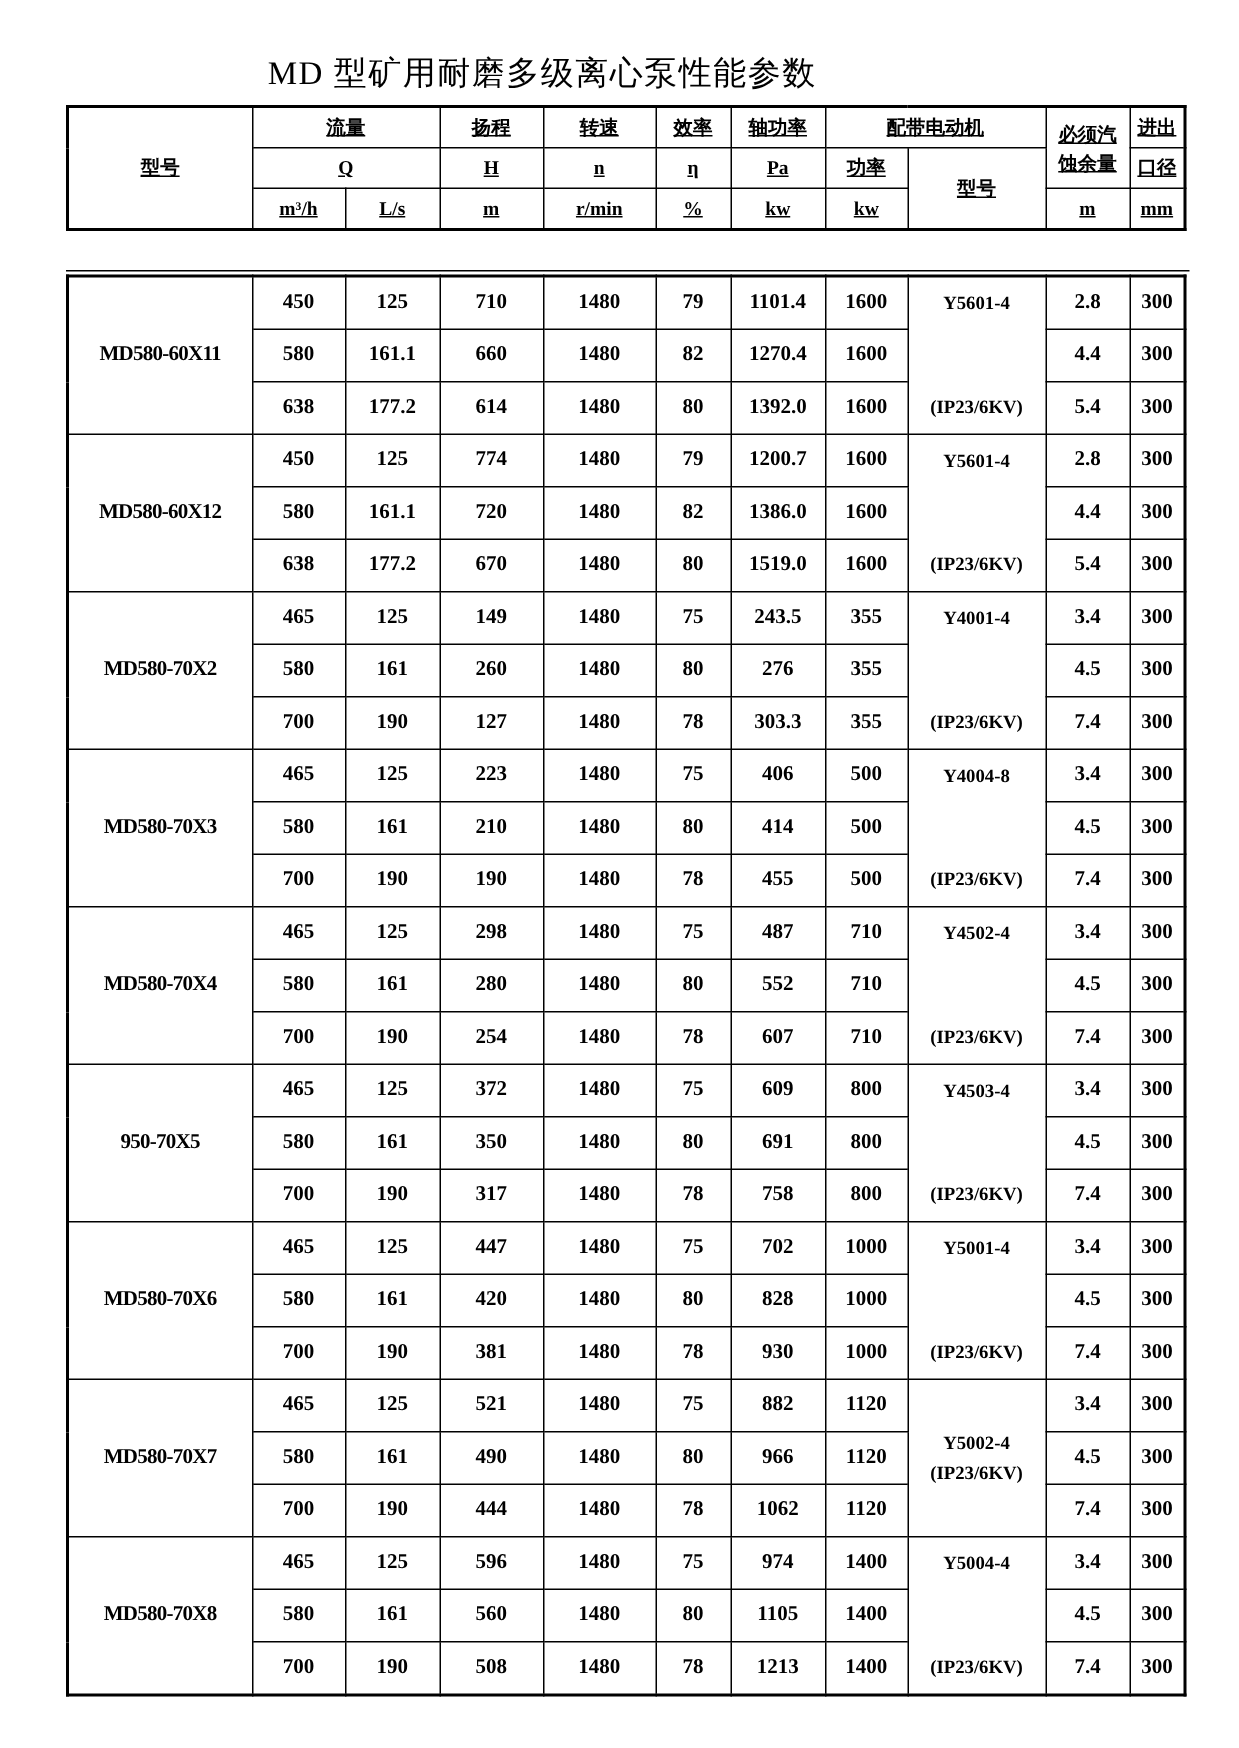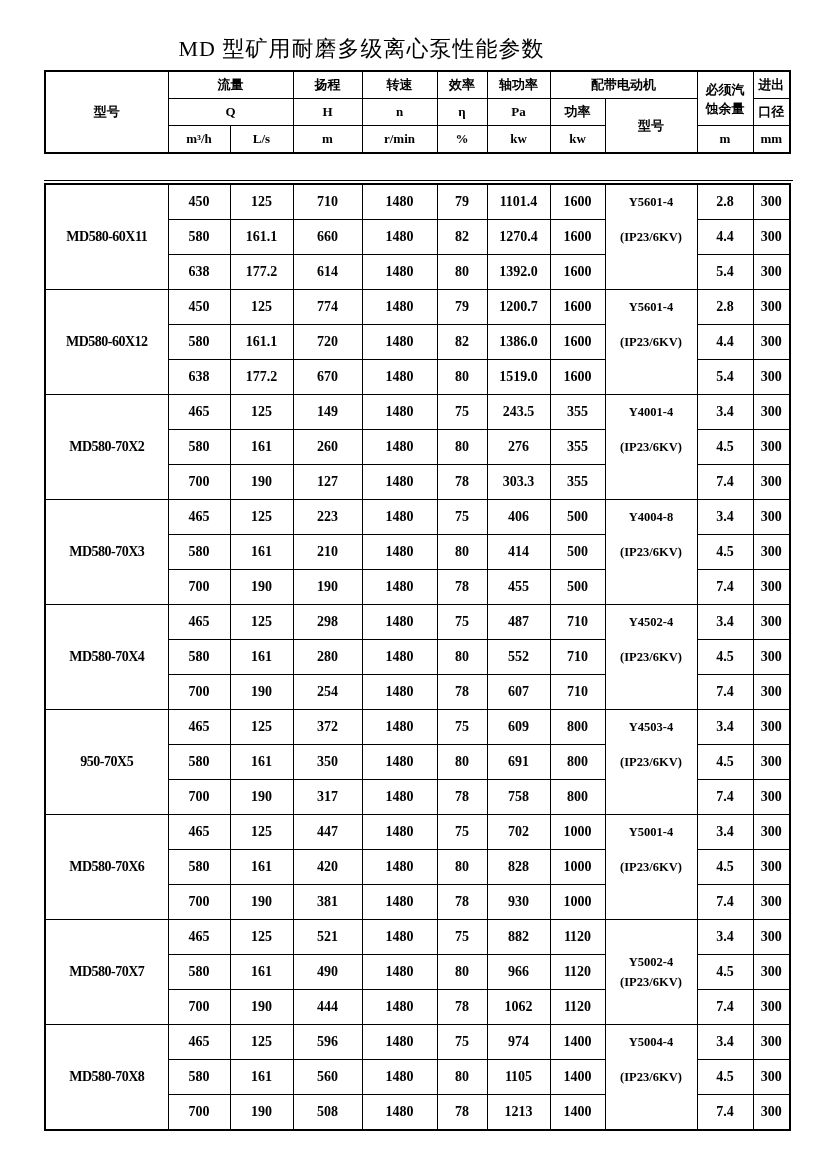--- a/index.html
+++ b/index.html
@@ -15,33 +15,33 @@
   }
   table.tbl {
     border-collapse:collapse; table-layout:fixed; width:745px;
   }
   table.tbl td {
     border:1px solid #000; text-align:center; vertical-align:middle;
     font-weight:bold; padding:0; overflow:hidden;
   }
   .header-wrap { position:absolute; left:44px; top:70px; }
   table.header-tbl { border:2px solid #000; }
-  table.header-tbl td { height:26px; font-size:13px; }
+  table.header-tbl td { height:26px; font-size:13px;text-decoration:underline; }
   .two-line div { line-height:19px; font-size:13px; }
   .body-wrap {
     position:absolute; left:44px; top:180px;
     border-top:1px solid #000; padding-top:2px; width:749px;
   }
   table.body-tbl { border:2px solid #000; }
   table.body-tbl td { height:34px; font-size:14px; }
   td.model-cell { font-size:12px; letter-spacing:-0.5px; }
   td.motor-cell { vertical-align:top; }
   .motor-box {
     height:104px; display:flex; flex-direction:column;
-    align-items:center; justify-content:flex-start;
+    align-items:center; justify-content:space-between;
     font-size:12.5px; font-weight:bold;
   }
   .motor-box span { display:block; height:35px; line-height:35px; white-space:nowrap; }
   .motor-box.centered { justify-content:center; }
   .motor-box.centered span { height:auto; line-height:20px; }
 </style>
 </head>
 <body>
 
 <div class="page-title">MD 型矿用耐磨多级离心泵性能参数</div>

